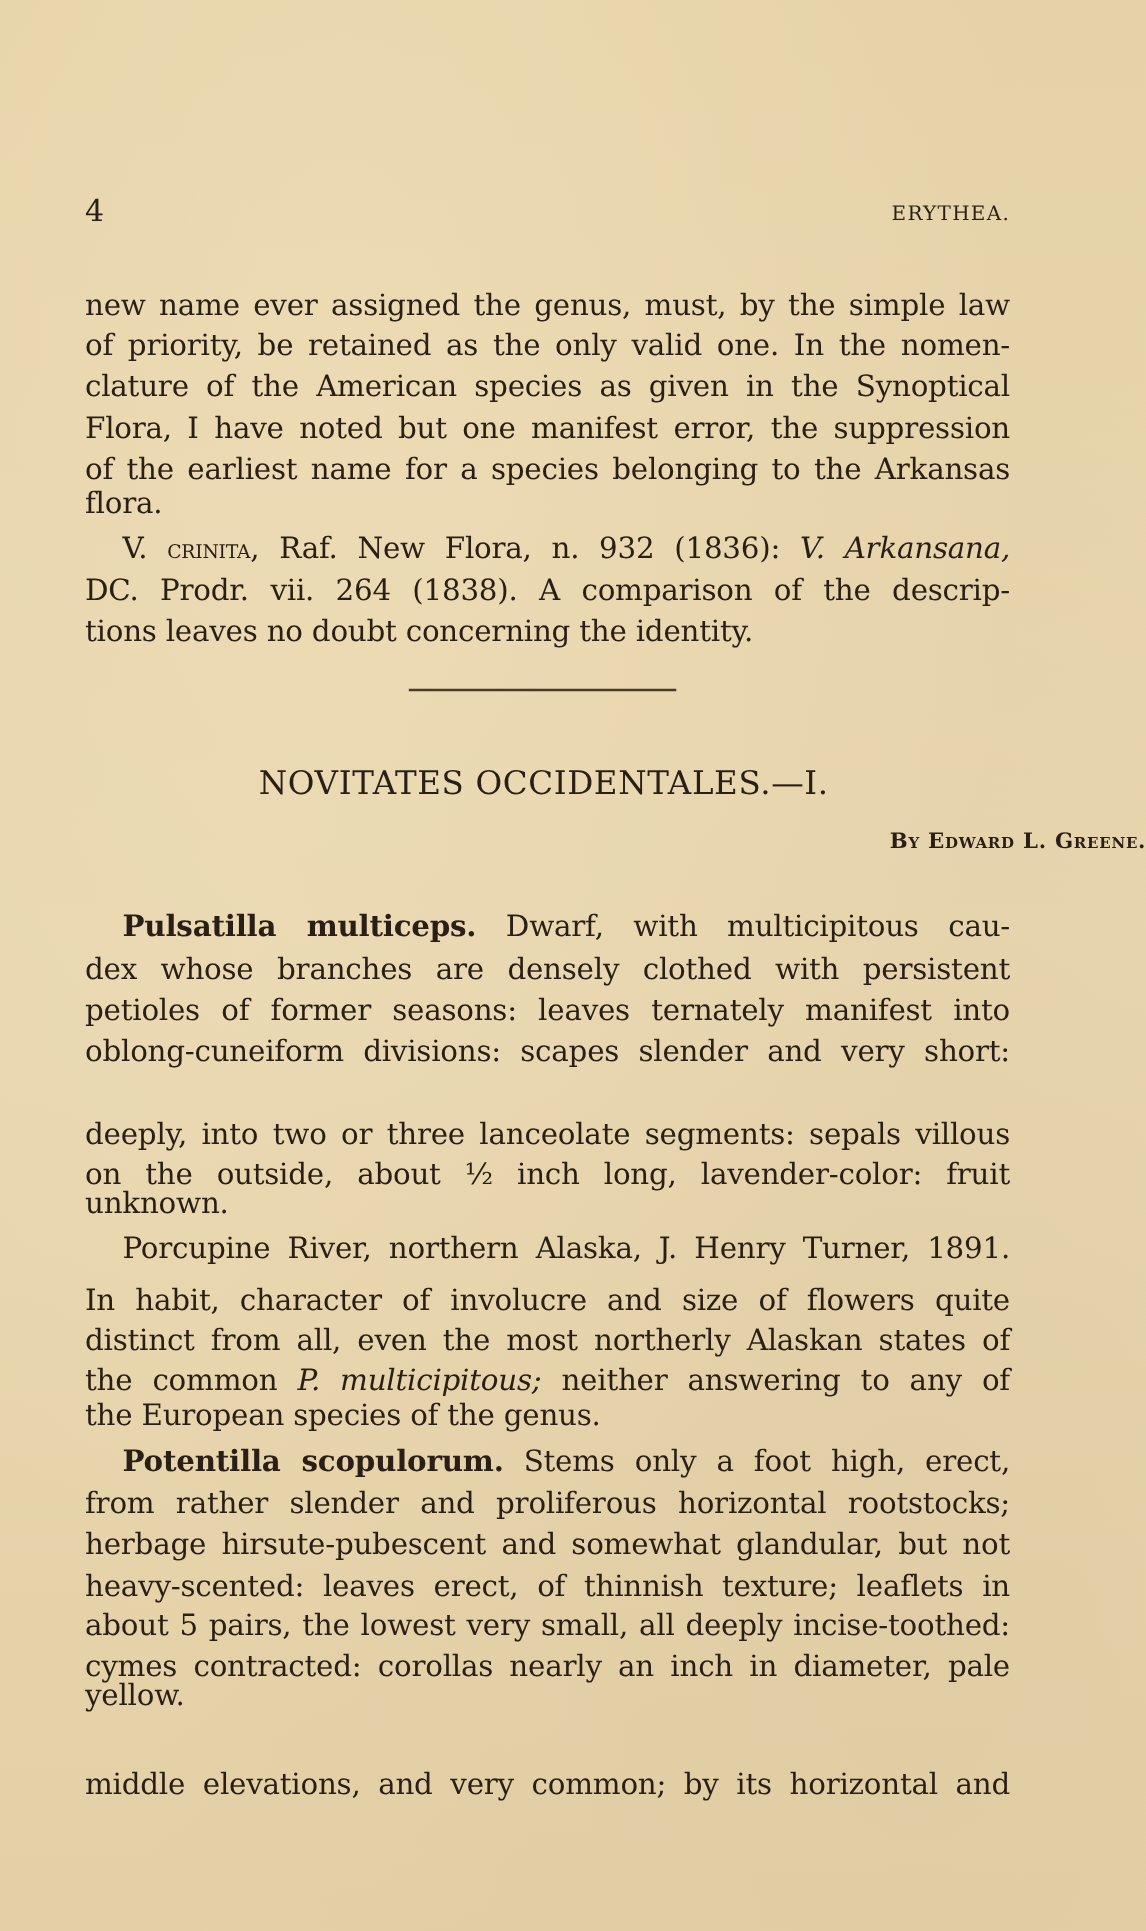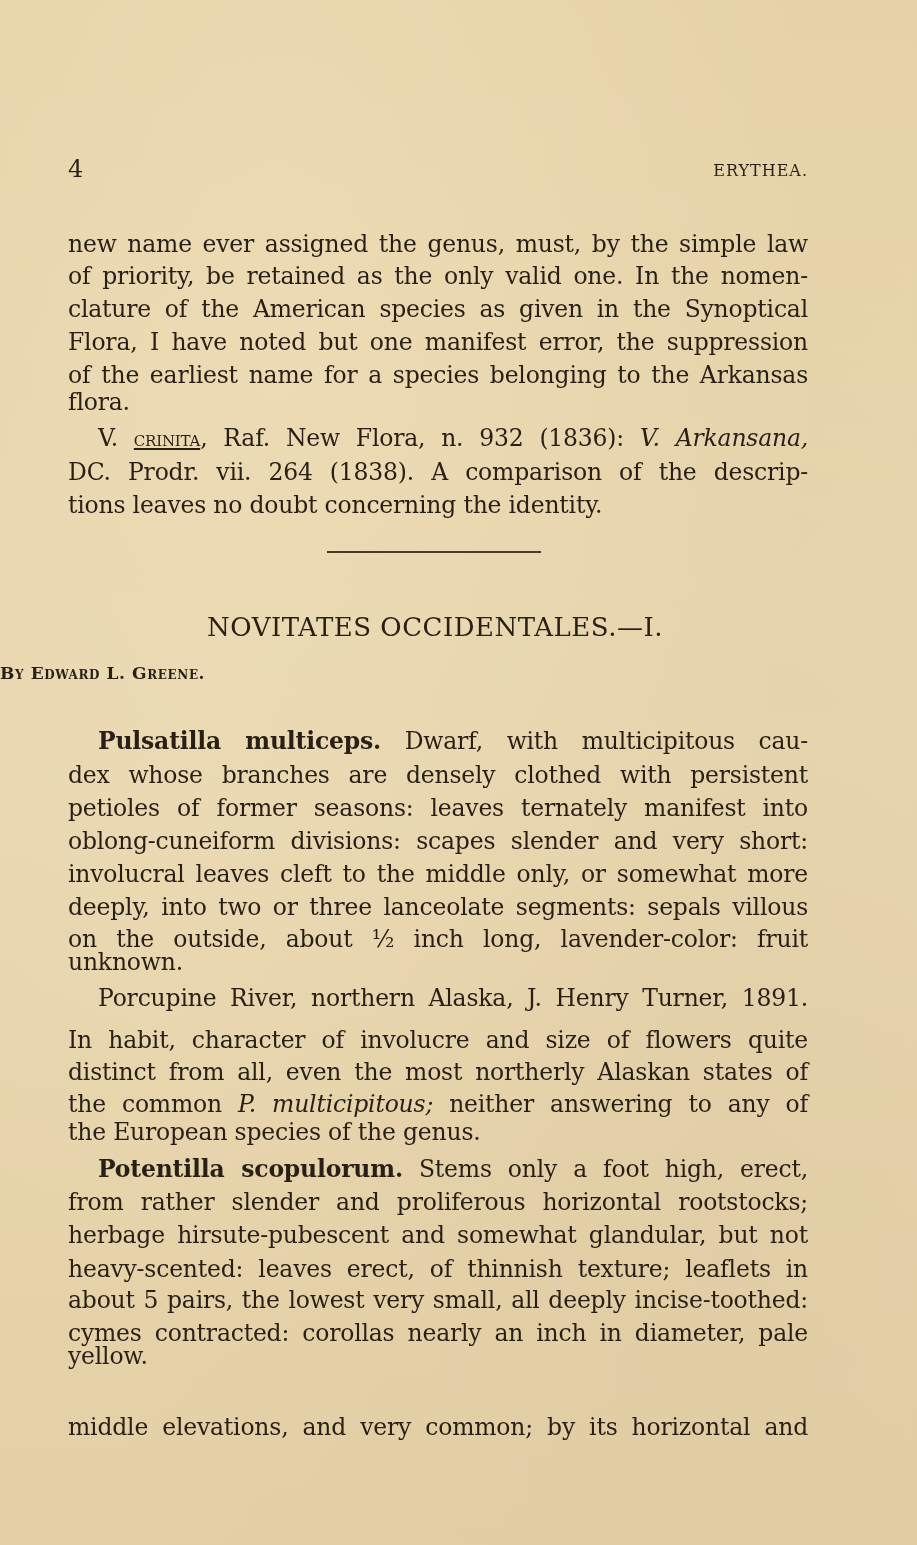--- a/index.html
+++ b/index.html
@@ -57,27 +57,27 @@
   .article-title {
     position: absolute;
     left: 0; width: 870px; top: 612px;
     text-align: center;
     font-size: 26px;
     letter-spacing: 0.5px;
   }
   .byline {
     position: absolute;
     left: 0; width: 917px; top: 663px;
-    text-align: left;
+    text-align: right;
     font-size: 17px;
     font-weight: bold;
     font-variant: small-caps;
     letter-spacing: 0.6px;
   }
-  .sc { font-variant: small-caps; font-size: 0.9em; text-decoration: underline; }
+  .sc { font-variant: small-caps; font-size: 0.9em; }
   .bold { font-weight: bold; }
   .ital { font-style: italic; }
 </style>
 </head>
 <body>
 
 <div class="page">
 
   <div class="running-head">
     <span class="page-number">4</span>
@@ -101,21 +101,20 @@
 
   <div class="article-title">NOVITATES OCCIDENTALES.—I.</div>
   <div class="byline">By Edward L. Greene.</div>
 
   <div class="line indent" style="top:709px">
     <span class="bold">Pulsatilla multiceps.</span><span> Dwarf, with multicipitous cau-</span>
   </div>
   <div class="line" style="top:743px">dex whose branches are densely clothed with persistent</div>
   <div class="line" style="top:776px">petioles of former seasons: leaves ternately manifest into</div>
   <div class="line" style="top:809px">oblong-cuneiform divisions: scapes slender and very short:</div>
-  <div class="line" style="top:842px">involucral leaves cleft to the middle only, or somewhat more</div>
   <div class="line" style="top:875px">deeply, into two or three lanceolate segments: sepals villous</div>
   <div class="line" style="top:907px">on the outside, about ½ inch long, lavender-color: fruit</div>
   <div class="line last" style="top:930px">unknown.</div>
 
   <div class="line indent" style="top:966px">Porcupine River, northern Alaska, J. Henry Turner, 1891.</div>
   <div class="line" style="top:1008px">In habit, character of involucre and size of flowers quite</div>
   <div class="line" style="top:1040px">distinct from all, even the most northerly Alaskan states of</div>
   <div class="line" style="top:1072px">
     <span>the common </span><span class="ital">P. multicipitous;</span><span> neither answering to any of</span>
   </div>

